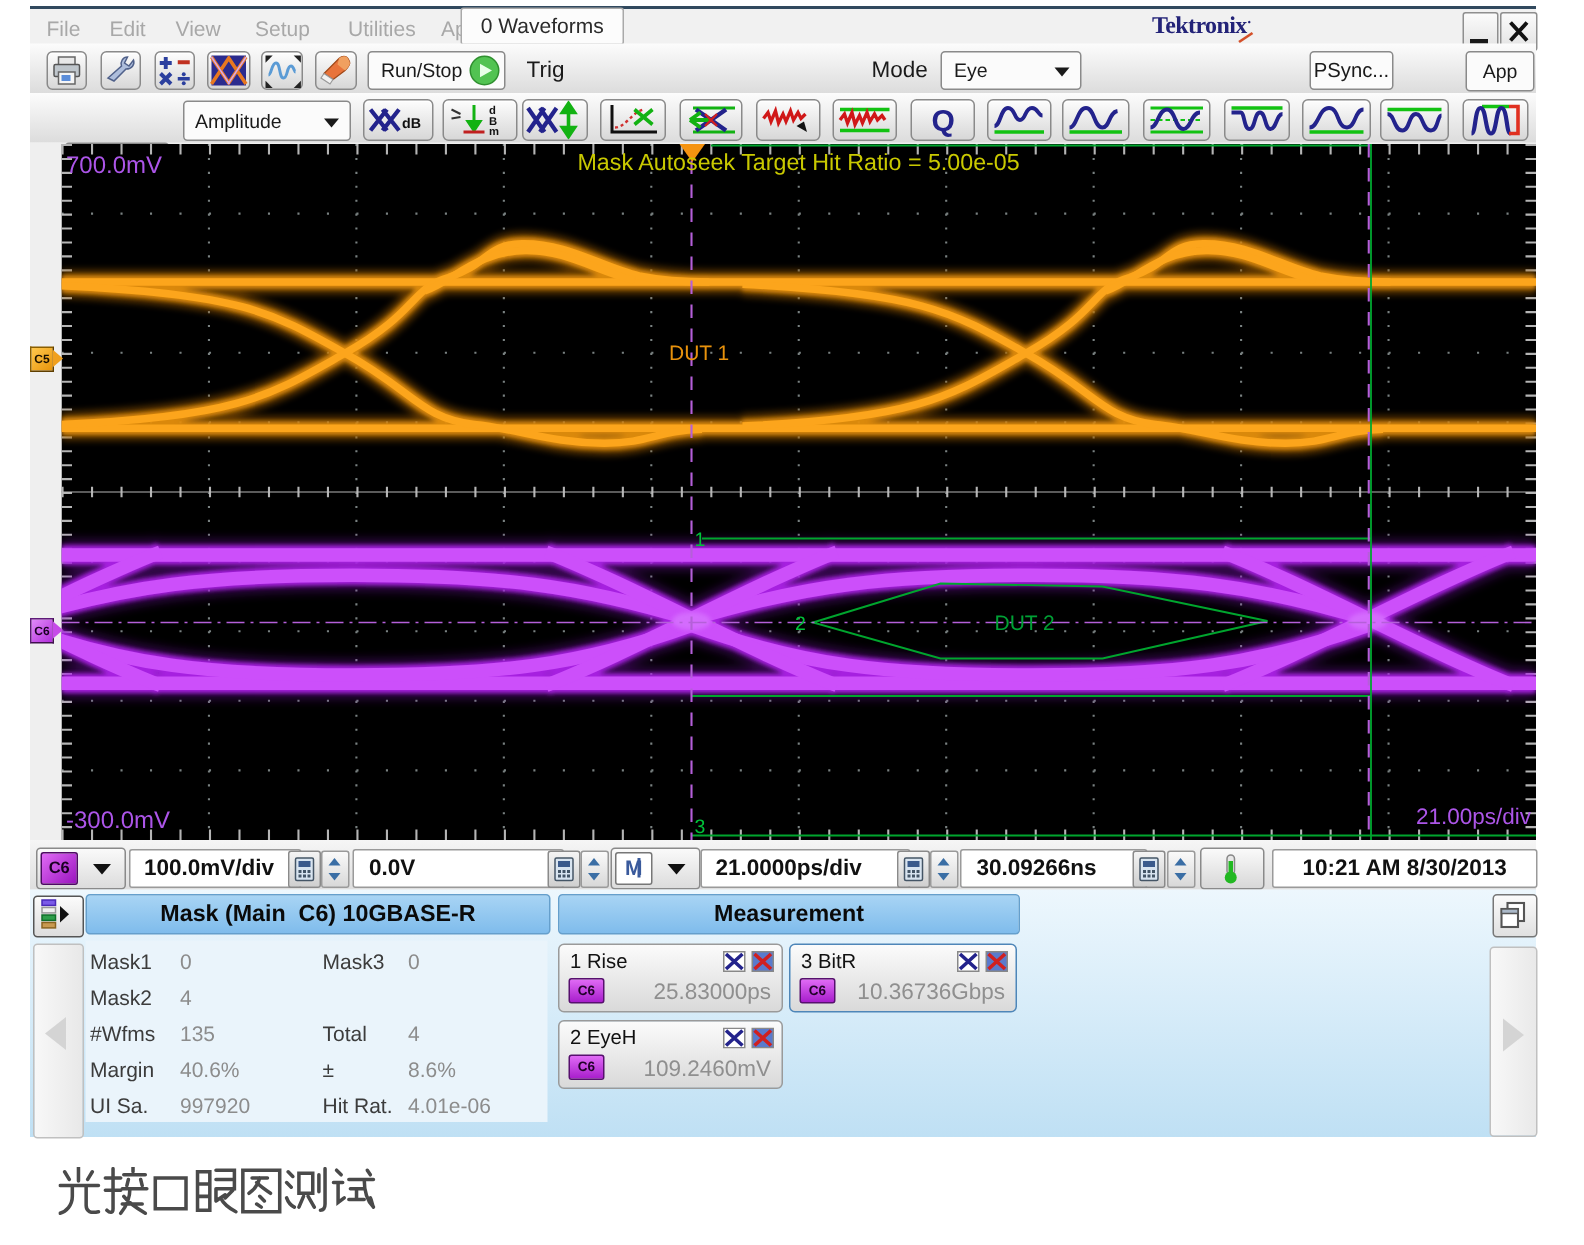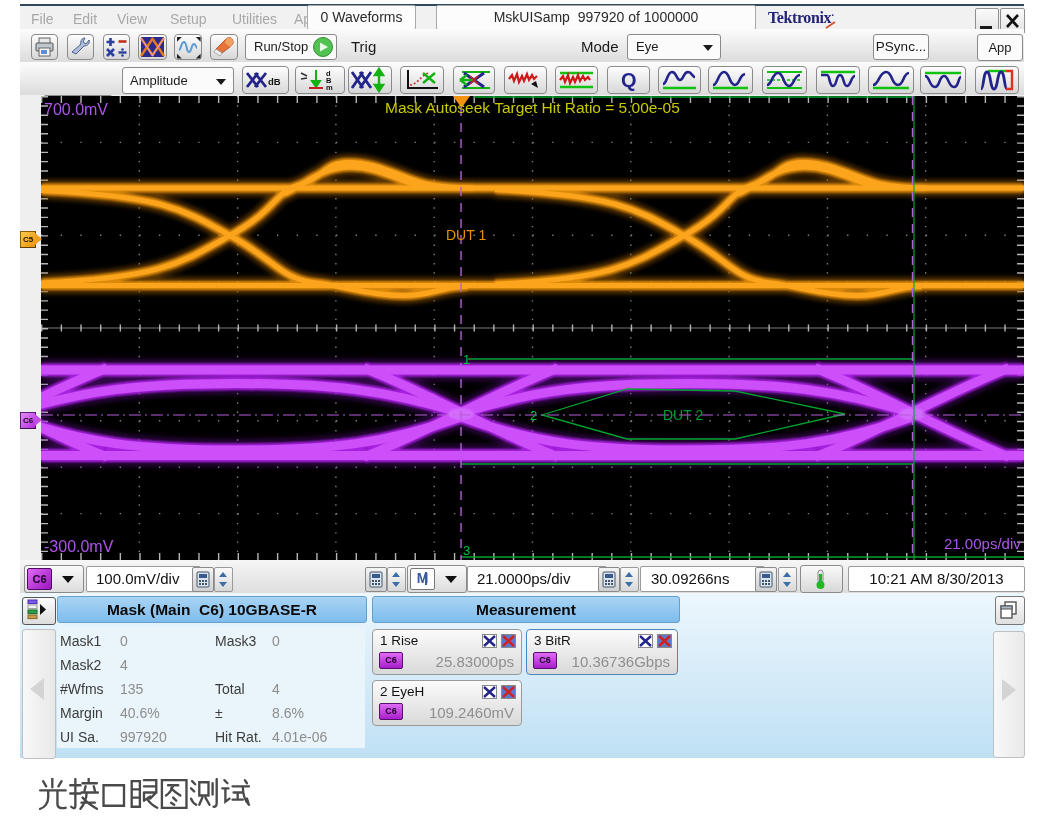--- a/index.html
+++ b/index.html
@@ -12,21 +12,21 @@
 .winbtn{position:absolute;top:-1px;height:24px;background:linear-gradient(#FBFBFB,#E2E2E2);border:1px solid #8F8F8F;border-radius:2px;}
 #toolbar1{position:absolute;left:0;top:25px;width:1004px;height:33px;background:linear-gradient(#FCFCFC,#DCDCDC);border-bottom:1px solid #ADADAD;}
 #toolbar2{position:absolute;left:0;top:58px;width:1004px;height:33px;background:linear-gradient(#FCFCFC,#DCDCDC);}
 .tbtn{position:absolute;background:linear-gradient(#FDFDFD,#D7D7D7);border:1px solid #8A8A8A;border-radius:4px;box-shadow:inset 0 1px 0 #fff;}
 .dd{position:absolute;background:#FBFBFB;border:1px solid #8A8A8A;border-radius:3px;font-size:13px;color:#1A1A1A;}
 .dd .arr{position:absolute;right:7px;top:50%;margin-top:-2px;width:0;height:0;border-left:5px solid transparent;border-right:5px solid transparent;border-top:6px solid #1A1A1A;}
 .lbl{position:absolute;font-size:15px;color:#1A1A1A;}
 #gutter{position:absolute;left:0;top:91px;width:21px;height:466px;background:#EFEFEF;}
 #scope{position:absolute;left:21px;top:92px;}
 #ctrlbar{position:absolute;left:0;top:556px;width:1004px;height:33px;background:linear-gradient(#F6F6F6,#DEDEDE);}
-.fld{position:absolute;top:6px;height:24px;background:#FFFFFF;border:1px solid #9A9A9A;border-radius:2px;font-size:15px;color:#111;line-height:24px;}
+.fld{position:absolute;top:6px;height:24px;background:#FFFFFF;border:1px solid #9A9A9A;border-radius:2px;font-size:15px;color:#111;line-height:24px;font-weight:bold;}
 .calc{position:absolute;top:7px;width:20px;height:23px;background:linear-gradient(#F4F4F4,#CFCFCF);border:1px solid #8A8A8A;border-radius:2px;}
 .spin{position:absolute;top:7px;width:17px;height:23px;background:linear-gradient(#FAFAFA,#D8D8D8);border:1px solid #9A9A9A;border-radius:2px;}
 .spin:before{content:"";position:absolute;left:4px;top:4px;border-left:4px solid transparent;border-right:4px solid transparent;border-bottom:5px solid #3A6EA5;}
 .spin:after{content:"";position:absolute;left:4px;bottom:4px;border-left:4px solid transparent;border-right:4px solid transparent;border-top:5px solid #3A6EA5;}
 #panel{position:absolute;left:0;top:589px;width:1004px;height:165px;background:linear-gradient(#EDF7FD,#BFE0F4);}
 .bluehdr{position:absolute;top:6px;height:25px;background:linear-gradient(#A8D4F4,#7FBCEC);border:1px solid #659FCC;border-radius:3px;font-size:15.5px;font-weight:bold;color:#0A0A0A;text-align:center;line-height:25px;}
 .mbox{position:absolute;width:148px;height:44px;background:linear-gradient(#FBFBFB,#D9D9D9);border:1px solid #9A9A9A;border-radius:4px;}
 .mbox .ttl{position:absolute;left:7px;top:3px;font-size:13.5px;color:#111;}
 .mbox .val{position:absolute;right:7px;bottom:4px;font-size:15px;color:#8F8F8F;}
 .c6badge{position:absolute;left:6px;bottom:5px;width:22px;height:15px;background:linear-gradient(#E06BF5,#A81ECC);border:1px solid #57106E;border-radius:2px;font-size:9px;font-weight:bold;color:#200028;text-align:center;line-height:15px;}
@@ -37,21 +37,20 @@
 <div id="win">
 <div id="topedge"></div>
 <div id="menubar">
   <span class="mi" style="left:11px;">File</span>
   <span class="mi" style="left:53px;">Edit</span>
   <span class="mi" style="left:97px;">View</span>
   <span class="mi" style="left:150px;">Setup</span>
   <span class="mi" style="left:212px;">Utilities</span>
   <span class="mi" style="left:274px;">Ap</span>
   <div class="whitebox" style="left:287px;top:-1px;width:107px;height:23px;line-height:23px;">0 Waveforms</div>
-  <div class="whitebox" style="left:416px;top:-1px;width:318px;height:23px;line-height:23px;">MskUISamp&nbsp; 997920 of 1000000</div>
   <div style="position:absolute;left:748px;top:3px;width:120px;height:20px;">
     <span style="font-family:'Liberation Serif',serif;font-weight:bold;font-size:16px;color:#232378;letter-spacing:-0.4px;">Tektronix<span style="font-size:10px;vertical-align:4px;">·</span></span>
     <svg width="12" height="8" style="position:absolute;left:57px;top:12px;">
           <path d="M1 7 L10 1" stroke="#D4502A" stroke-width="1.8" fill="none"></path>
         </svg>
   </div>
   <div class="winbtn" style="left:955px;width:22px;top:2px;">
         <div style="position:absolute;left:4px;bottom:4px;width:12px;height:3px;background:#1A1A1A;"></div>
       </div>
   <div class="winbtn" style="left:980px;width:23px;top:2px;"><svg width="23" height="24">
@@ -298,20 +297,21 @@
           <g fill="#456">
             <rect x="6" y="12" width="2" height="2"></rect>
             <rect x="9" y="12" width="2" height="2"></rect>
             <rect x="12" y="12" width="2" height="2"></rect>
             <rect x="6" y="15" width="2" height="2"></rect>
             <rect x="9" y="15" width="2" height="2"></rect>
             <rect x="12" y="15" width="2" height="2"></rect>
           </g>
         </svg></div>
   <div class="spin" style="left:194px;"></div>
+  <div class="fld" style="left:215px;width:129px;padding-left:10px;">0.0V</div>
   <div class="calc" style="left:345px;"><svg width="20" height="23">
           <rect x="4" y="4" width="12" height="15" rx="1" fill="#D8E4F0" stroke="#456" stroke-width="1"></rect>
           <rect x="6" y="6" width="8" height="4" fill="#3A5A8C"></rect>
           <g fill="#456">
             <rect x="6" y="12" width="2" height="2"></rect>
             <rect x="9" y="12" width="2" height="2"></rect>
             <rect x="12" y="12" width="2" height="2"></rect>
             <rect x="6" y="15" width="2" height="2"></rect>
             <rect x="9" y="15" width="2" height="2"></rect>
             <rect x="12" y="15" width="2" height="2"></rect>

